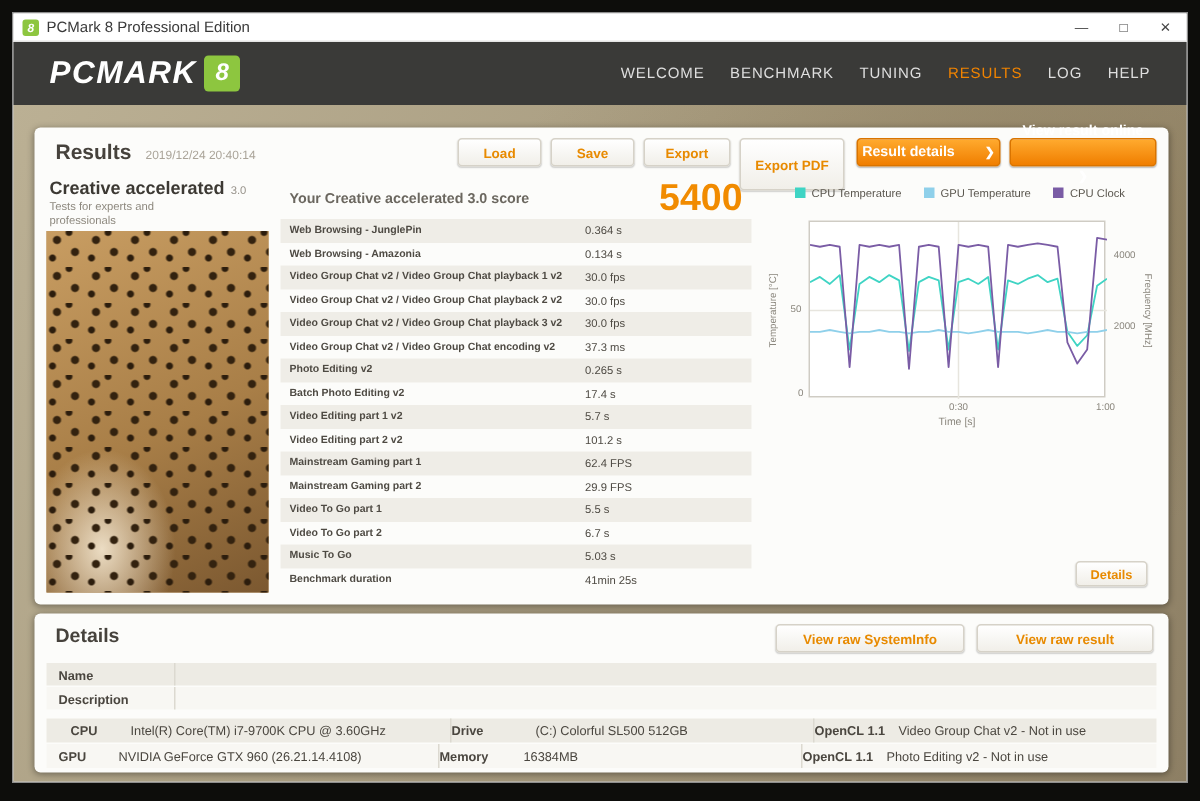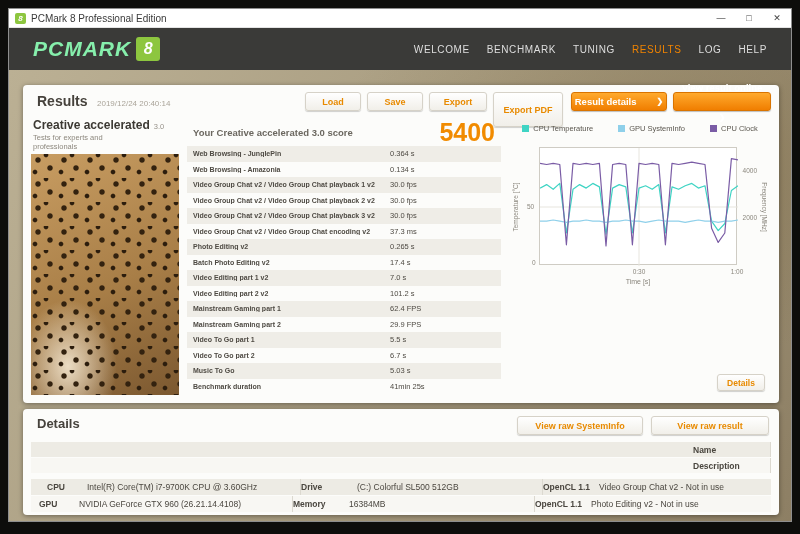--- a/index.html
+++ b/index.html
@@ -19,21 +19,21 @@
   .app-icon { width:11px; height:11px; background:#8dc63f; border-radius:2px;
     color:#fff; font-size:8px; font-weight:bold; font-style:italic;
     display:flex; align-items:center; justify-content:center; }
   .title-text { font-size:10px; color:#3a3a3a; margin-left:5px; }
   .win-controls { margin-left:auto; display:flex; height:100%; }
   .win-btn { width:28px; display:flex; align-items:center; justify-content:center;
     font-size:9px; color:#444; cursor:pointer; }
   
   .navbar { height:42px; background:#3a3a38; display:flex; align-items:center; padding:0 24px; }
   .brand { display:flex; align-items:center; gap:5px; }
-  .brand-text { color:#86efac; font-weight:bold; font-style:italic; font-size:21px; letter-spacing:1px; }
+  .brand-text { color:#ffffff; font-weight:bold; font-style:italic; font-size:21px; letter-spacing:1px; }
   .brand-8 { width:24px; height:24px; background:#8dc63f; border-radius:3px;
     color:#fff; font-weight:bold; font-style:italic; font-size:16px;
     display:flex; align-items:center; justify-content:center; }
   .nav-items { margin-left:auto; display:flex; gap:17px; }
   .nav-item { color:#dedede; font-size:10px; letter-spacing:0.6px; cursor:pointer; }
   .nav-item.active { color:#f08300; }
   
   .content { position:absolute; top:61px; left:0; right:0; bottom:0;
     background:
       radial-gradient(ellipse 500px 280px at 85% 20%, rgba(120,100,60,0.35), transparent 70%),
@@ -82,21 +82,21 @@
   .score-row { height:28px; display:flex; align-items:center; padding:0 6px; }
   .score-label { flex:1; font-size:9.5px; font-weight:bold; color:#6b675f; }
   .score-value { font-size:25px; font-weight:bold; color:#f18b00; }
   .rtable .rrow { height:15.5px; display:flex; align-items:center; padding:0 6px; }
   .rtable .rrow:nth-child(odd) { background:#efede7; }
   .rrow .rlabel { flex:1; font-size:7px; font-weight:bold; color:#4e4a43;
     white-space:nowrap; overflow:hidden; }
   .rrow .rvalue { width:105px; font-size:7.5px; color:#4e4a43; }
   
   .panel-right { position:absolute; left:486px; top:33px; width:262px; height:277px; }
-  .legend { display:flex; justify-content:center; gap:25px; margin-top:6px; }
+  .legend { display:flex; justify-content:center; gap:15px; margin-top:6px; }
   .legend-item { display:flex; align-items:center; gap:4px; }
   .legend-swatch { width:7px; height:7px; }
   .legend-label { font-size:7.5px; color:#5a564e; }
   .chart-wrap { position:relative; margin:14px 0 0 30px; width:198px; height:118px;
     background:#fff; border:1px solid #cfccc4; }
   .chart-wrap svg { position:absolute; left:0; top:0; }
   .grid { stroke:#e7e5de; stroke-width:1; }
   .tick { position:absolute; font-size:6.5px; color:#8a867d; }
   .t-50 { left:-13px; top:55px; } .t-0 { left:-8px; top:111px; }
   .t-4000 { right:-21px; top:19px; } .t-2000 { right:-21px; top:66px; }
@@ -106,21 +106,21 @@
   .yaxis-left { position:absolute; left:-28px; top:59px; transform:translateY(-50%) rotate(180deg);
     writing-mode:vertical-rl; font-size:6.5px; color:#8a867d; }
   .yaxis-right { position:absolute; right:-32px; top:59px; transform:translateY(-50%);
     writing-mode:vertical-rl; font-size:6.5px; color:#8a867d; }
   #btn-chart-details { right:6px; bottom:4px; width:48px; height:17px; font-size:8.5px; }
   
   .details-title { position:absolute; left:14px; top:7px; font-size:13px; font-weight:bold; color:#46423c; }
   #btn-raw-sysinfo { left:494px; top:7px; width:126px; height:19px; }
   #btn-raw-result { left:628px; top:7px; width:118px; height:19px; }
   .meta-row { position:absolute; left:8px; width:740px; height:15px;
-    display:flex; align-items:center; font-size:8.5px; color:#4a463f;justify-content:flex-end; }
+    display:flex; align-items:center; font-size:8.5px; color:#4a463f; }
   #row-name { top:33px; background:#edebe4; }
   #row-desc { top:49px; background:#f8f7f3; }
   .meta-label { width:86px; padding-left:8px; font-weight:bold; height:100%;
     display:flex; align-items:center; border-right:1px solid #dcd9d0; }
   .hw-row { position:absolute; left:8px; width:740px; height:16px;
     display:grid; grid-template-columns:40px 214px 56px 186px 56px 1fr;
     align-items:center; font-size:8.5px; color:#4a463f; padding-left:8px; }
   #row-hw1 { top:70px; background:#edebe4;padding-left:16px; }
   #row-hw2 { top:87px; background:#f8f7f3; }
   .hw-label { font-weight:bold; }
@@ -217,21 +217,21 @@
           <div class="rrow">
               <span class="rlabel">Photo Editing v2</span>
               <span class="rvalue">0.265 s</span>
             </div>
           <div class="rrow">
               <span class="rlabel">Batch Photo Editing v2</span>
               <span class="rvalue">17.4 s</span>
             </div>
           <div class="rrow">
               <span class="rlabel">Video Editing part 1 v2</span>
-              <span class="rvalue">7.0 s</span>
+              <span class="rvalue">5.7 s</span>
             </div>
           <div class="rrow">
               <span class="rlabel">Video Editing part 2 v2</span>
               <span class="rvalue">101.2 s</span>
             </div>
           <div class="rrow">
               <span class="rlabel">Mainstream Gaming part 1</span>
               <span class="rvalue">62.4 FPS</span>
             </div>
           <div class="rrow">
@@ -258,21 +258,21 @@
       </div>
 
       <div class="panel-right">
         <div class="legend">
           <div class="legend-item">
             <span class="legend-swatch" style="background: rgb(63, 212, 196);"></span>
             <span class="legend-label">CPU Temperature</span>
           </div>
           <div class="legend-item">
             <span class="legend-swatch" style="background: rgb(143, 208, 234);"></span>
-            <span class="legend-label">GPU SystemInfo</span>
+            <span class="legend-label">GPU Temperature</span>
           </div>
           <div class="legend-item">
             <span class="legend-swatch" style="background: rgb(122, 92, 165);"></span>
             <span class="legend-label">CPU Clock</span>
           </div>
         </div>
 
         <div class="chart-wrap">
           <svg id="chart-svg" width="198" height="118" viewBox="0 0 198 118">
             <line class="grid" x1="0" y1="59" x2="198" y2="59"></line>

